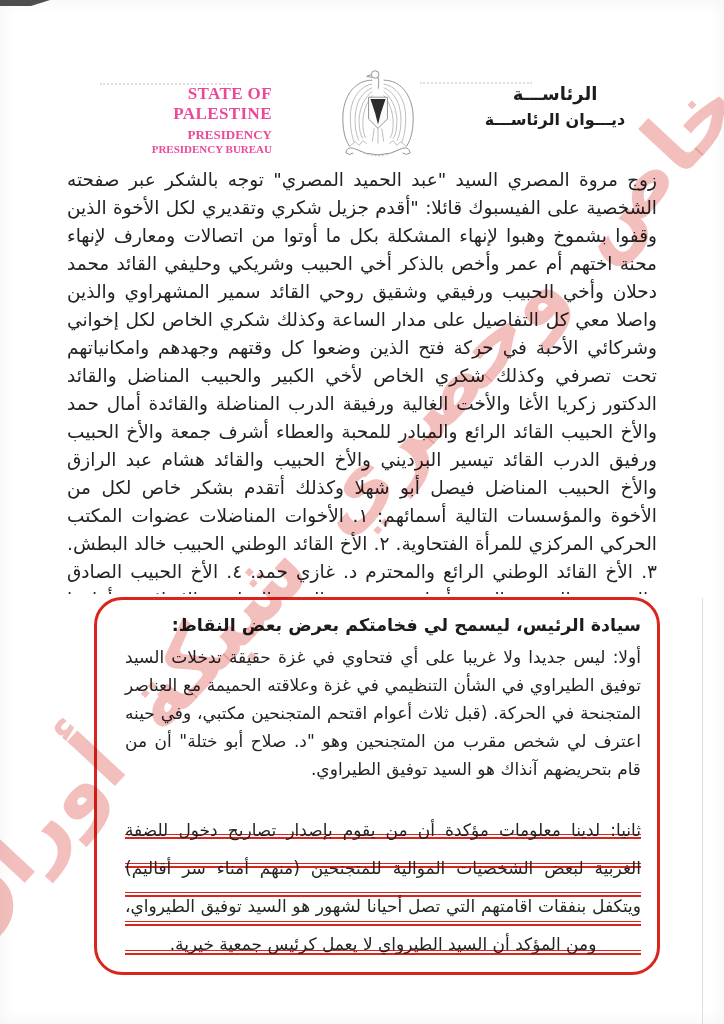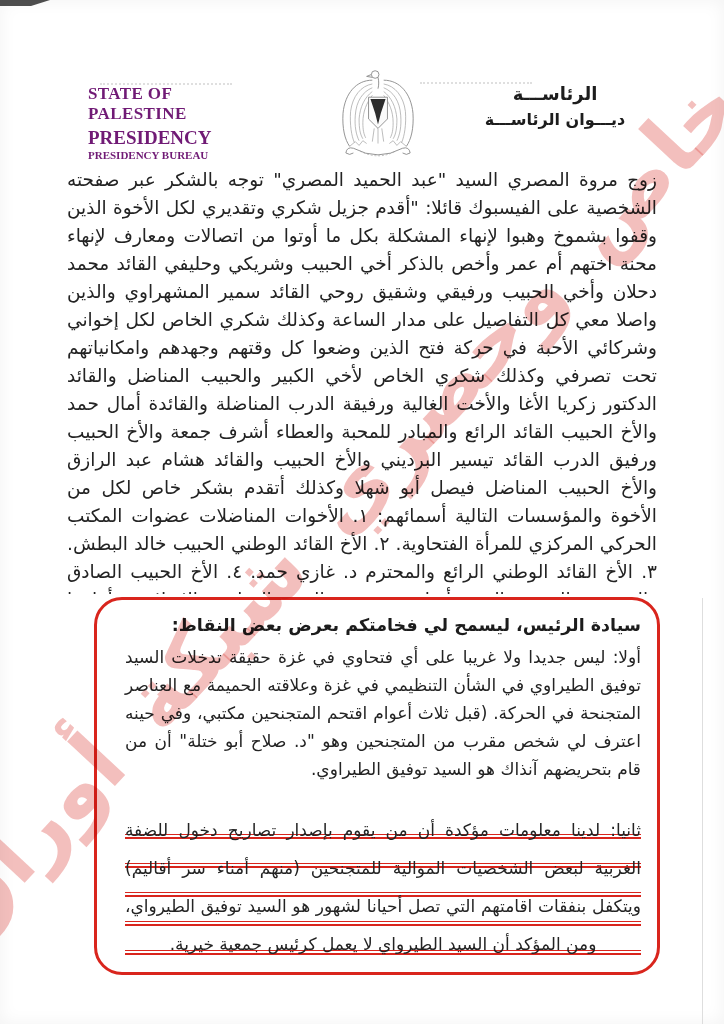--- a/index.html
+++ b/index.html
@@ -42,26 +42,26 @@
     color:rgba(226,96,90,0.40);
     mix-blend-mode:multiply;
     pointer-events:none;
     z-index:5;
     font-family:"DejaVu Sans",sans-serif;
   }
 
   
   .hdr-en{
     position:absolute;top:84px;left:88px;width:184px;
-    text-align:left;
+    text-align:right;
     font-family:"Liberation Serif","DejaVu Serif",serif;
-    font-weight:bold;color:#701a75;
+    font-weight:bold;color:#ec4899;
   }
   .hdr-en .l1{font-size:17px;letter-spacing:.4px;}
-  .hdr-en .l2{font-size:19px;margin-top:3px;}
+  .hdr-en .l2{font-size:13px;margin-top:3px;}
   .hdr-en .l3{font-size:11px;}
 
   .emblem{position:absolute;top:66px;left:330px;width:96px;height:104px;}
 
   .hdr-ar{
     position:absolute;top:80px;right:64px;width:210px;
     text-align:center;direction:rtl;
     font-weight:bold;color:#1d1d1d;
   }
   .hdr-ar .l1{font-size:20px;}

